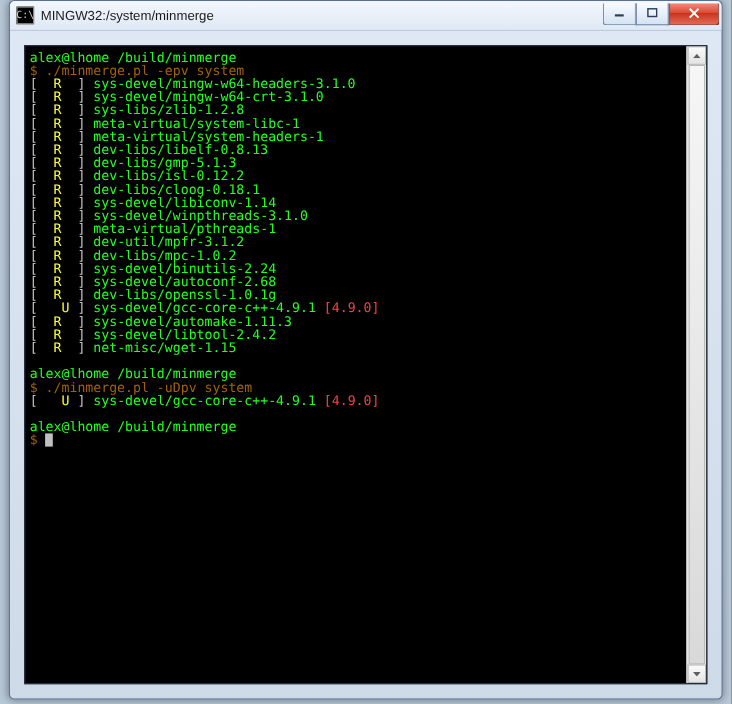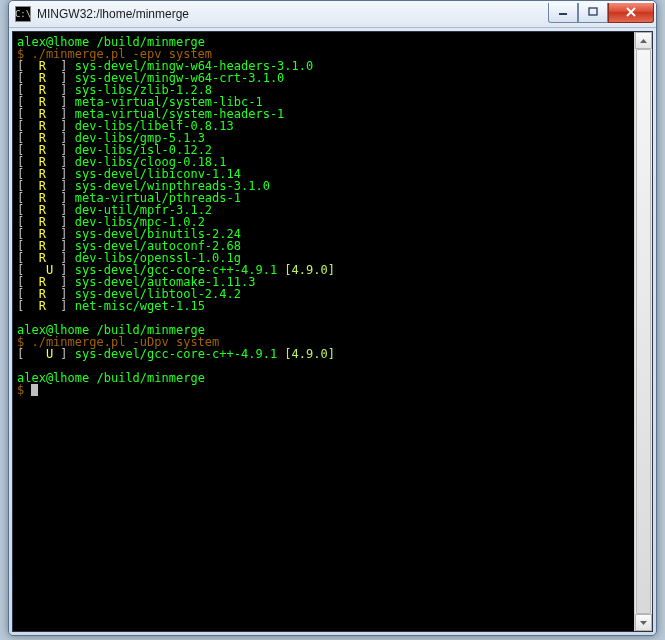--- a/index.html
+++ b/index.html
@@ -80,21 +80,21 @@
     width: 46px;
     border-radius: 0 0 3px 0;
     background: linear-gradient(#f48a7a, #d94c33 45%, #c9311b 46%, #e06a52);
     color: #fff;
     border-color: #8c2a18;
   }
   .win-btn svg { display:block; }
 
   .client {
     flex: 1;
-    margin: 3px;
+    margin: 13px;
     background: #000;
     position: relative;
     overflow: hidden;
     border: 1px solid #2a3548;
   }
   .scrollbar {
     position: absolute;
     top: 0; right: 0; bottom: 0;
     width: 17px;
     background: #f0f0f0;
@@ -132,38 +132,38 @@
     white-space: pre;
     overflow: hidden;
   }
   .row { height: 12px; }
   .prompt { color: #22ff22; }
   .cmd    { color: #a16207; }
   .pkg    { color: #22ff22; }
   .bracket { color: #c0c0c0; }
   .flag-R { color: #ffff33; }
   .flag-U { color: #ffff33; }
-  .slot   { color: #bef264; }
+  .slot   { color: #ef4444; }
   .cursor {
     display: inline-block;
     width: 7px;
     height: 12px;
     background: #c0c0c0;
     vertical-align: bottom;
   }
 </style>
 </head>
 <body>
 
 <div class="window">
   <div class="titlebar">
     <div class="app-icon">
       <span>C:\</span>
     </div>
-    <div class="title">MINGW32:/lhome/minmerge</div>
+    <div class="title">MINGW32:/system/minmerge</div>
     <div class="win-buttons">
       <div class="win-btn min">
         <svg width="10" height="10">
             <rect x="1" y="6" width="8" height="2" fill="#2b3d58"></rect>
           </svg>
       </div>
       <div class="win-btn max">
         <svg width="10" height="10">
             <rect x="1" y="1" width="8" height="7" fill="none" stroke="#2b3d58" stroke-width="1.3"></rect>
           </svg>

